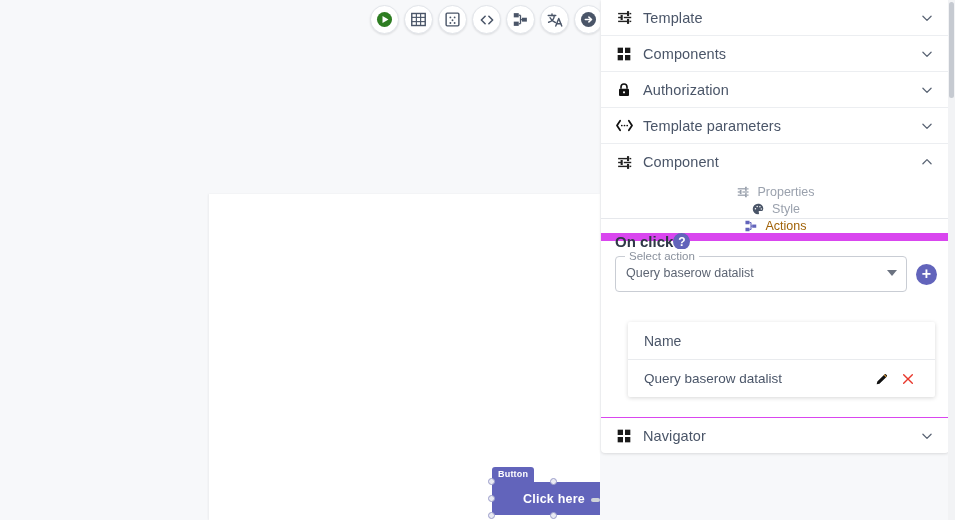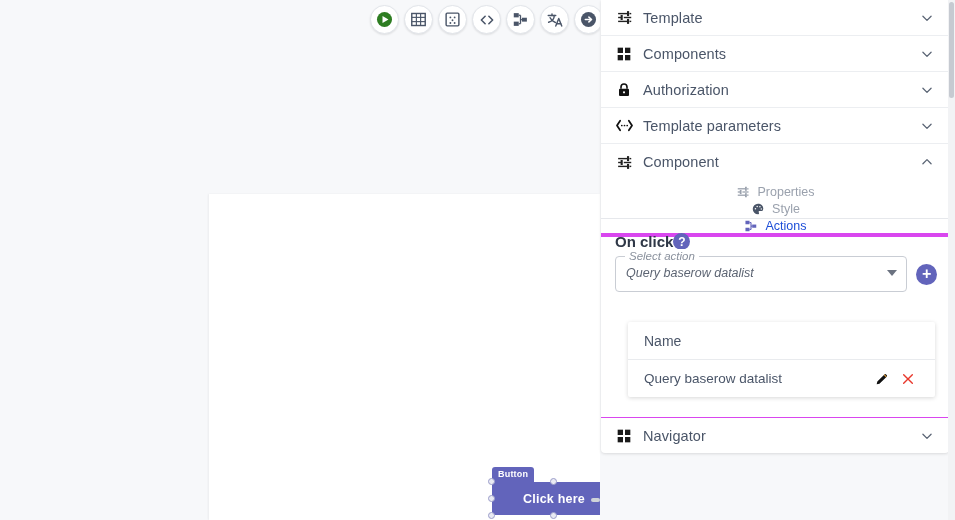--- a/index.html
+++ b/index.html
@@ -97,36 +97,35 @@
     display:flex;height:34px;align-items:stretch;
     border-bottom:1px solid #e6e8ec;
     margin:4px 0 0 0;
     flex-direction:column;
   }
   .tab{
     flex:1;display:flex;align-items:center;justify-content:center;
     gap:7px;font-size:12.5px;color:#9aa1ad;cursor:pointer;
     box-sizing:border-box;border-bottom:2px solid transparent;
   }
-  .tab.active{color:#1d4ed8;border-bottom:4px solid #d946ef;}
+  .tab.active{color:#a16207;border-bottom:8px solid #d946ef;}
   .tab .tabicon{width:15px;height:15px;display:flex;align-items:center;justify-content:center;}
   #onclick-row{
     display:flex;align-items:center;
     padding:14px 0 0 14px;
   }
   #onclick-label{font-size:15px;font-weight:bold;color:#2f3847;}
   .help-badge{
     width:17px;height:17px;border-radius:50%;background:#6264bb;color:#fff;
     font-size:12px;font-weight:bold;display:flex;align-items:center;justify-content:center;
     cursor:pointer;line-height:1;
   }
   #select-row{
     display:flex;align-items:center;gap:9px;
     padding:6px 12px 0 14px;
-    font-style:italic;
   }
   #select-wrap{
     position:relative;flex:1;height:36px;
     border:1px solid #c9cdd4;border-radius:4px;box-sizing:border-box;
   }
   #select-legend{
     position:absolute;left:9px;top:-8px;background:#ffffff;
     padding:0 4px;font-size:11.5px;color:#8a919d;line-height:14px;
   }
   #select-value{

